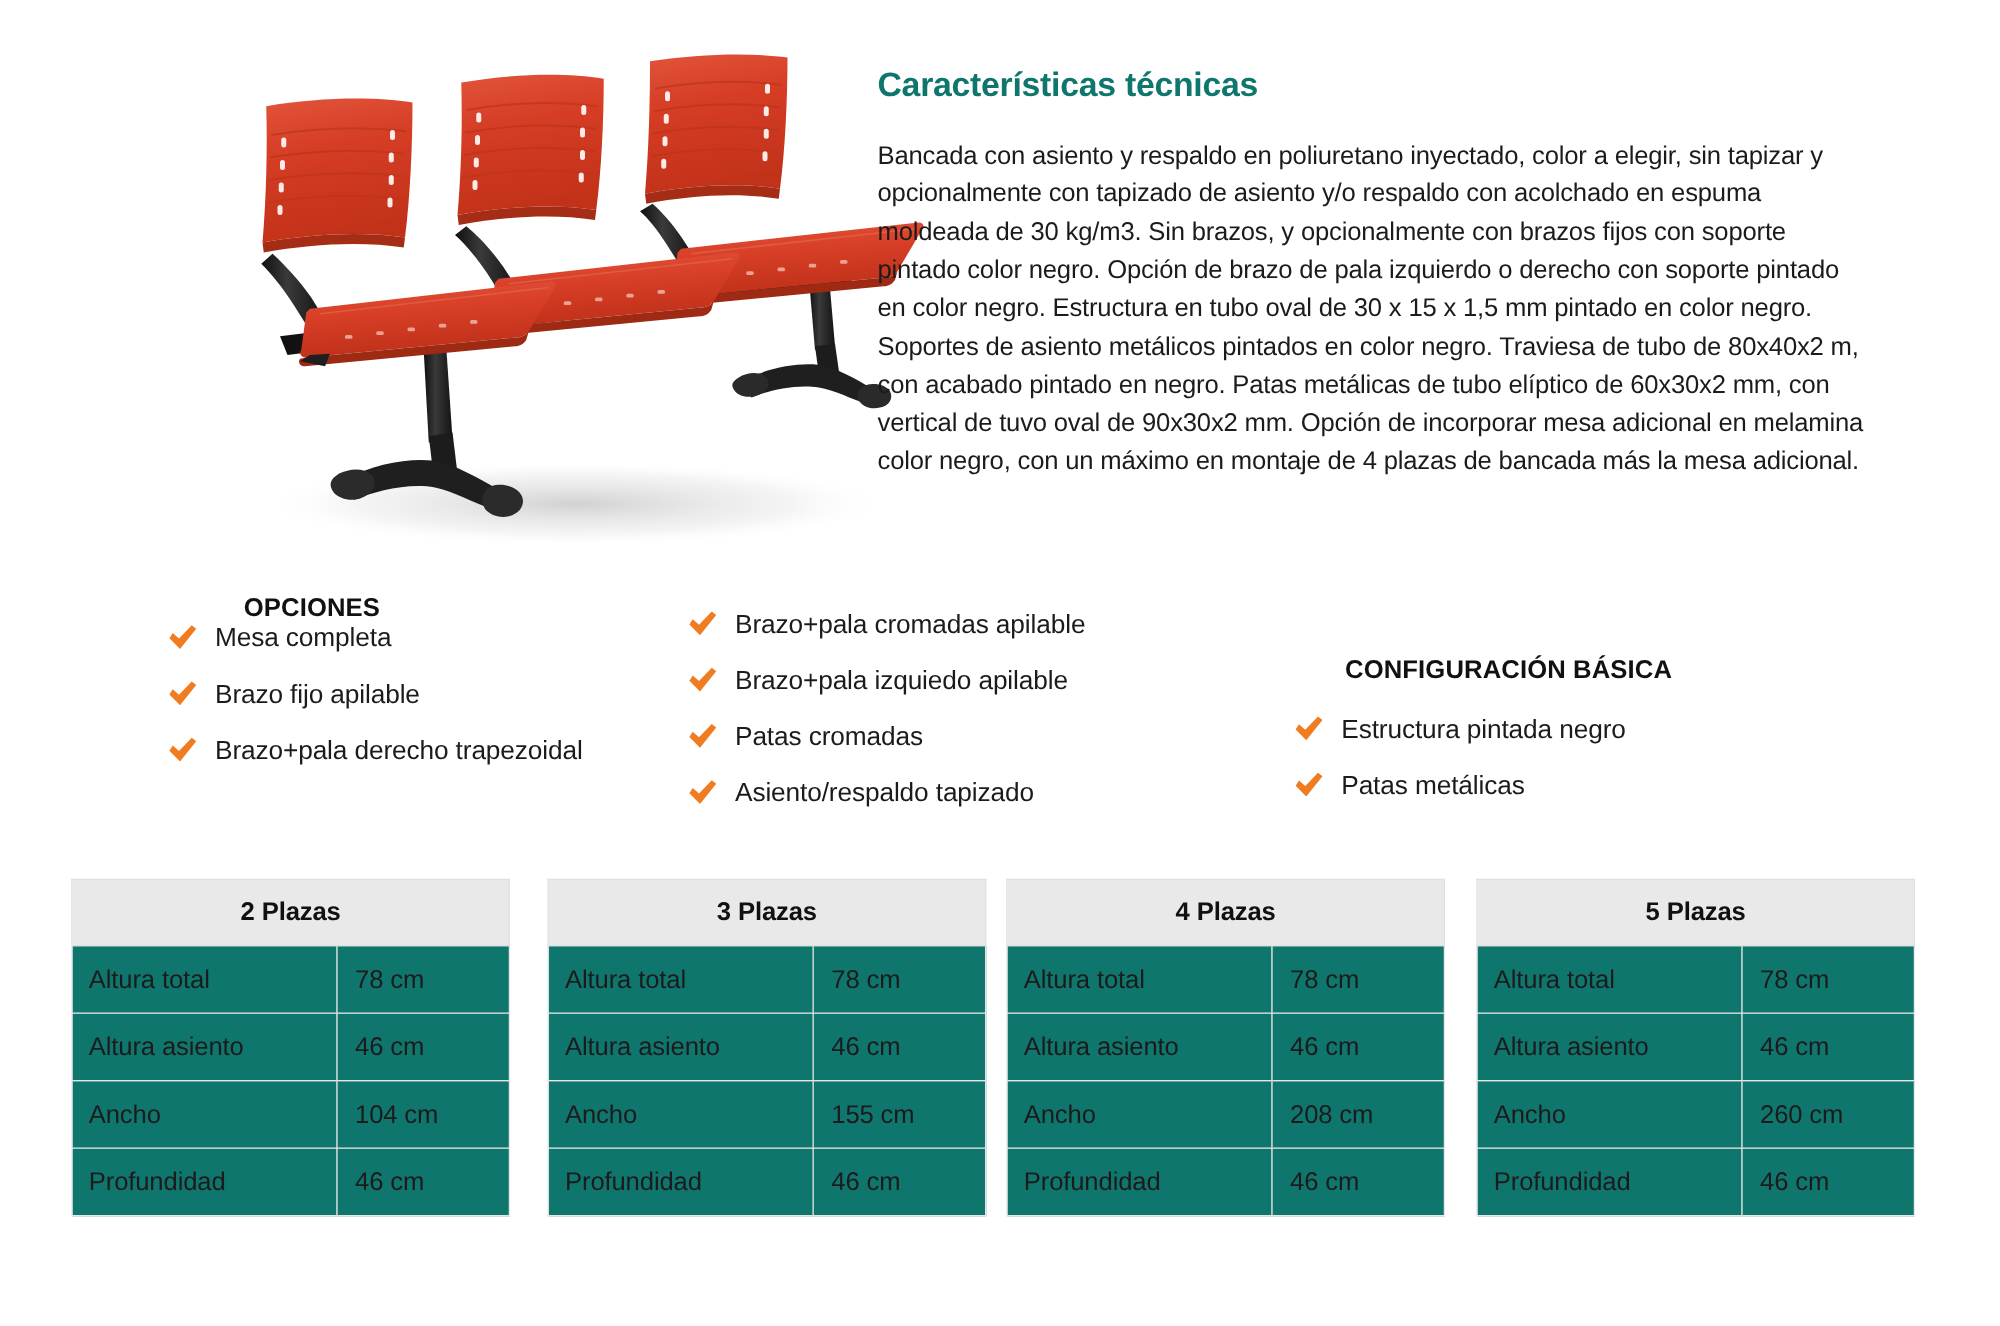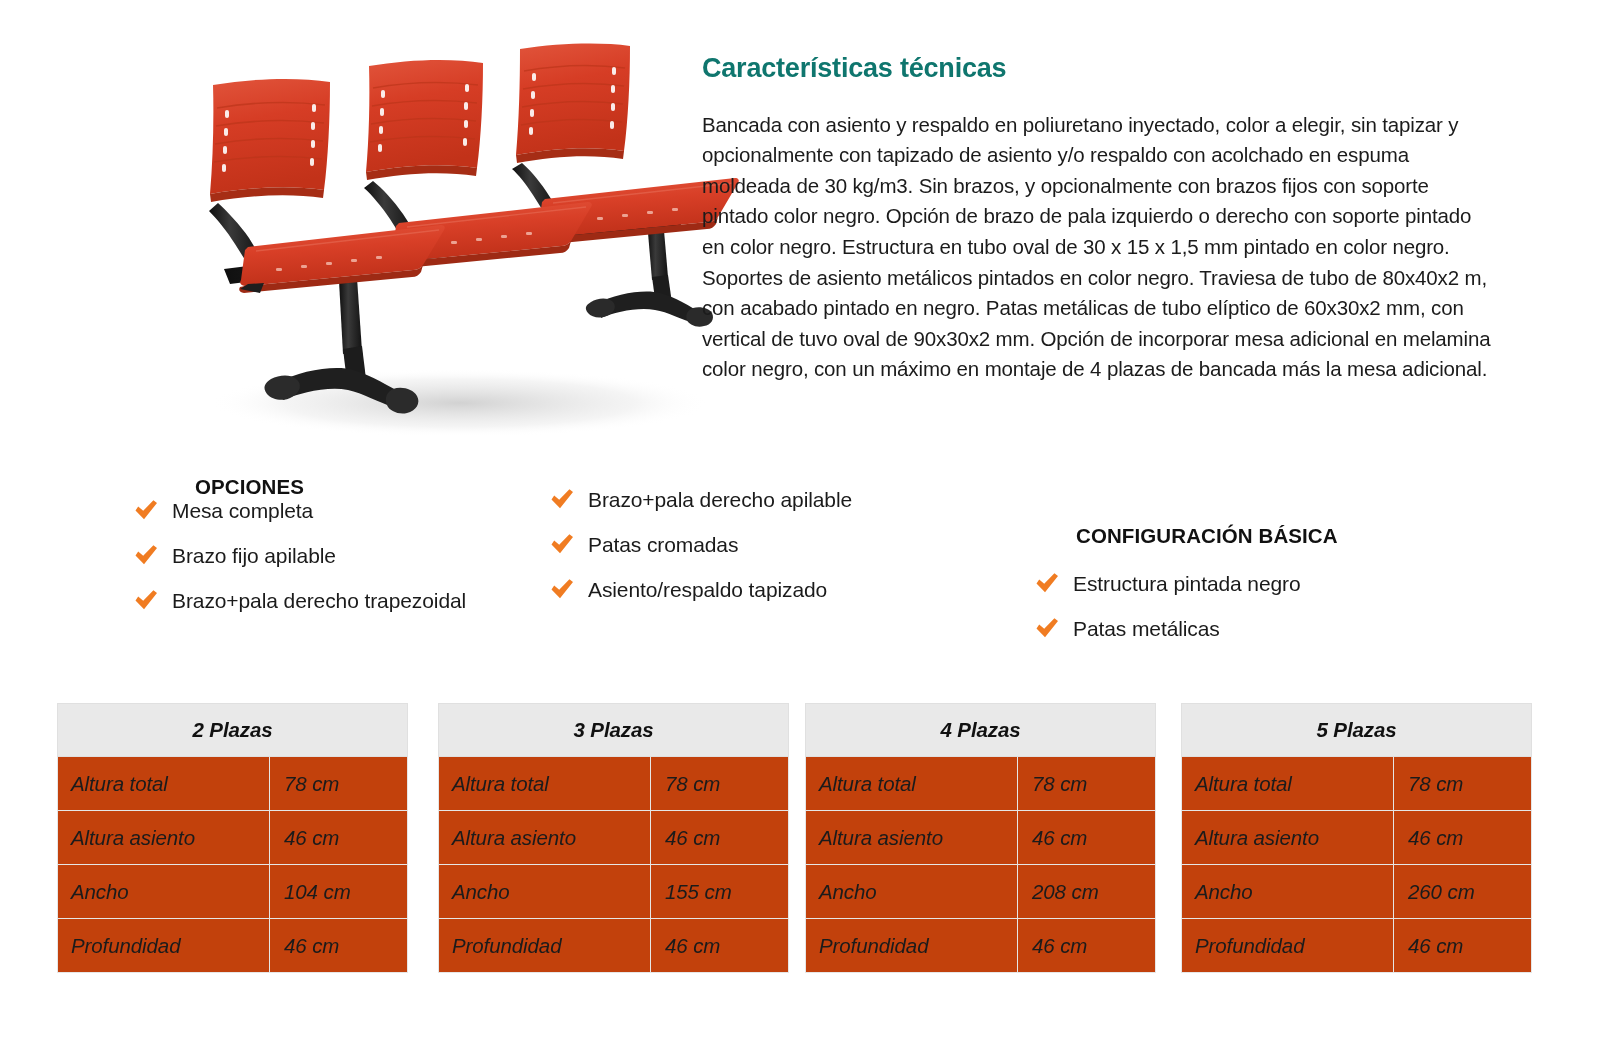--- a/index.html
+++ b/index.html
@@ -104,21 +104,20 @@
     white-space: nowrap;
   }
 
   
   #tables-row {
     position: absolute;
     left: 0;
     top: 703px;
     width: 1600px;
     height: 328px;
-    font-style: italic;
   }
   .spec-table {
     position: absolute;
     top: 0;
     width: 350px;
     border-collapse: collapse;
     table-layout: fixed;
     background: #fbfbfb;
   }
   #table-0 { left: 57px; }
@@ -135,21 +134,21 @@
     font-size: 20.5px;
     font-weight: bold;
     color: #111111;
     text-align: center;
     height: 52px;
     padding: 0;
     letter-spacing: -0.1px;
   }
   .spec-table td {
     border: 1px solid #e6e6e6;
-    background: #c2410c;
+    background: #0f766e;
     font-size: 20.5px;
     color: #1b1b1b;
     height: 53px;
     padding: 0 0 0 13px;
     letter-spacing: -0.1px;
     vertical-align: middle;
   }
   .spec-table td.value-cell {
     padding-left: 14px;
   }
@@ -346,21 +345,29 @@
   </li>
 </ul>
 
 <ul id="opt-col-2" class="opt-list">
   <li class="opt-item">
     <span class="check-icon">
         <svg viewBox="0 0 26 24">
           <path d="M2.5 12.5 L5.2 8.4 L10.2 12.8 L20.4 2.2 L24 5.0 L11.0 21.2 Z" fill="#f07c22"></path>
         </svg>
       </span>
-    <span class="opt-label">Brazo+pala derecho apilable</span>
+    <span class="opt-label">Brazo+pala cromadas apilable</span>
+  </li>
+  <li class="opt-item">
+    <span class="check-icon">
+        <svg viewBox="0 0 26 24">
+          <path d="M2.5 12.5 L5.2 8.4 L10.2 12.8 L20.4 2.2 L24 5.0 L11.0 21.2 Z" fill="#f07c22"></path>
+        </svg>
+      </span>
+    <span class="opt-label">Brazo+pala izquiedo apilable</span>
   </li>
   <li class="opt-item">
     <span class="check-icon">
         <svg viewBox="0 0 26 24">
           <path d="M2.5 12.5 L5.2 8.4 L10.2 12.8 L20.4 2.2 L24 5.0 L11.0 21.2 Z" fill="#f07c22"></path>
         </svg>
       </span>
     <span class="opt-label">Patas cromadas</span>
   </li>
   <li class="opt-item">

